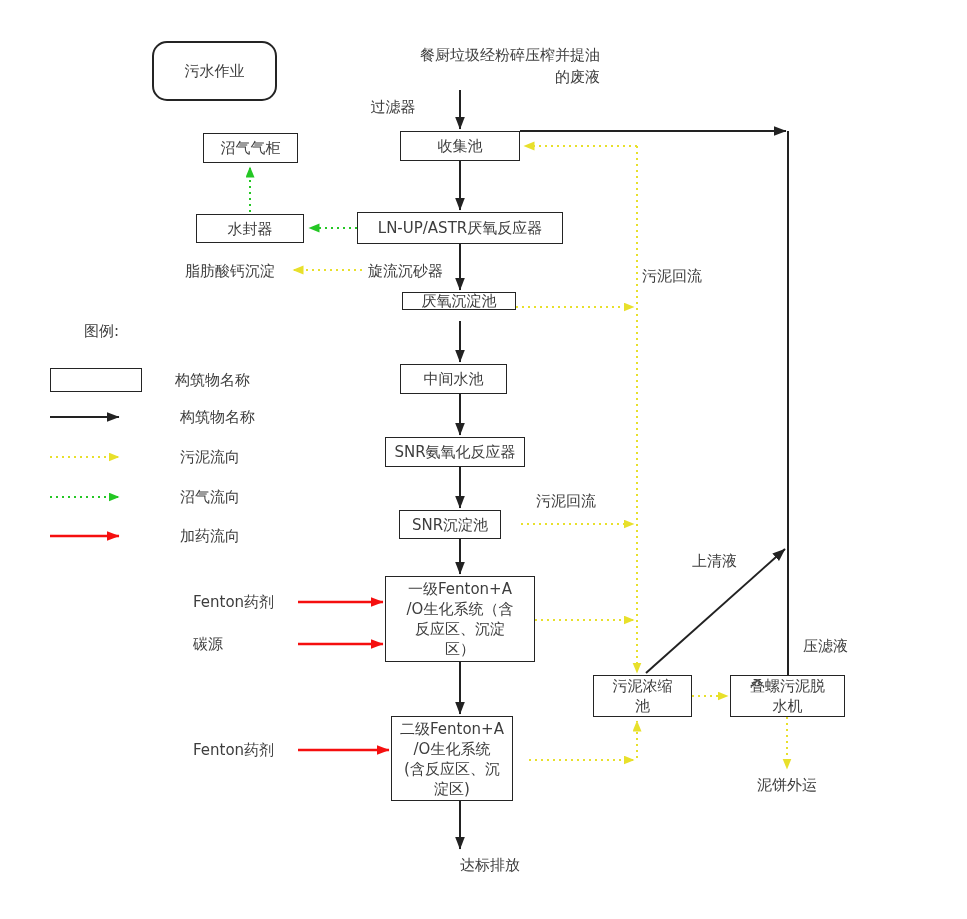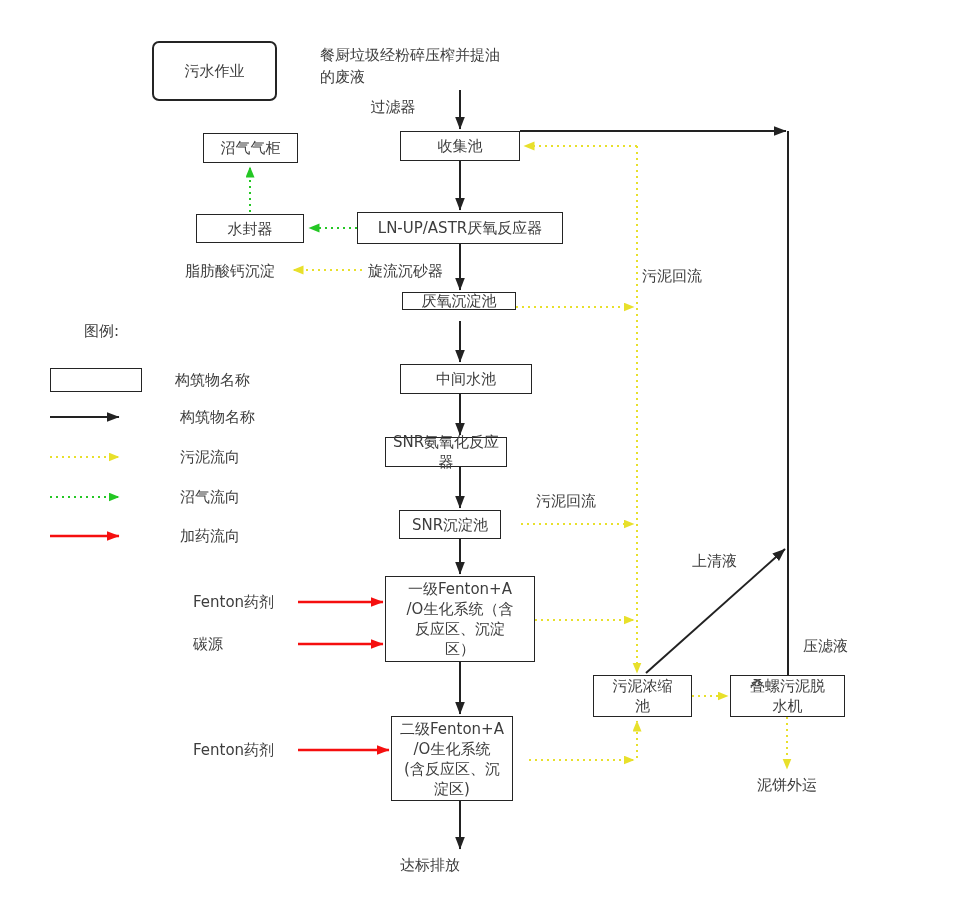--- a/index.html
+++ b/index.html
@@ -4,24 +4,24 @@
 <style>
   *{box-sizing:border-box;margin:0;padding:0}
   body{background:#ffffff;font-family:"DejaVu Sans","Liberation Sans",sans-serif;}
   .stage{position:relative;width:967px;height:919px;background:#fff;overflow:hidden;color:#3d3d3d;}
   .lines{position:absolute;left:0;top:0;}
   .ln{fill:none;stroke-width:2;}
   .ln.dotted{stroke-dasharray:2 4;}
   .ln.dosing{stroke-width:2.4;}
   .box{position:absolute;display:flex;align-items:center;justify-content:center;text-align:center;
        background:#fff;border:1.5px solid #242424;font-size:15px;line-height:20px;}
-  .box.round{border-radius:7px;border-width:2px;}
+  .box.round{border-radius:15px;border-width:2px;}
   .lbl{position:absolute;font-size:15px;line-height:16px;white-space:nowrap;}
   .prelines{white-space:pre-line;}
-  .center{text-align:left;}
+  .center{text-align:right;}
   .right{text-align:center;}
 </style>
 </head>
 <body>
 
 <div class="stage">
 
   <svg class="lines" width="967" height="919" viewBox="0 0 967 919">
     <defs>
       <marker id="mk-sewage" markerWidth="14" markerHeight="11" refX="12.5" refY="5" orient="auto" markerUnits="userSpaceOnUse">
@@ -74,22 +74,22 @@
     <path class="ln dotted" d="M50 497 L119 497" marker-end="url(#mk-biogas)" stroke="#24c724"></path>
     <path class="ln dosing" d="M50 536 L119 536" marker-end="url(#mk-dosing)" stroke="#f50f0f"></path>
   </svg>
 
   <div class="box round" style="left:152px;top:41px;width:125px;height:60px">污水作业</div>
   <div class="box" style="left:203px;top:133px;width:95px;height:30px">沼气气柜</div>
   <div class="box" style="left:400px;top:131px;width:120px;height:30px">收集池</div>
   <div class="box" style="left:196px;top:214px;width:108px;height:29px">水封器</div>
   <div class="box" style="left:357px;top:212px;width:206px;height:32px">LN-UP/ASTR厌氧反应器</div>
   <div class="box" style="left:402px;top:292px;width:114px;height:18px">厌氧沉淀池</div>
-  <div class="box" style="left:400px;top:364px;width:132px;height:30px">中间水池</div>
-  <div class="box" style="left:385px;top:437px;width:122px;height:30px">SNR氨氧化反应器</div>
+  <div class="box" style="left:400px;top:364px;width:107px;height:30px">中间水池</div>
+  <div class="box" style="left:385px;top:437px;width:140px;height:30px">SNR氨氧化反应器</div>
   <div class="box" style="left:399px;top:510px;width:102px;height:29px">SNR沉淀池</div>
   <div class="box prelines" style="left:385px;top:576px;width:150px;height:86px">一级Fenton+A
 /O生化系统（含
 反应区、沉淀
 区）</div>
   <div class="box prelines" style="left:391px;top:716px;width:122px;height:85px">二级Fenton+A
 /O生化系统
 (含反应区、沉
 淀区)</div>
   <div class="box prelines" style="left:593px;top:675px;width:99px;height:42px">污泥浓缩

